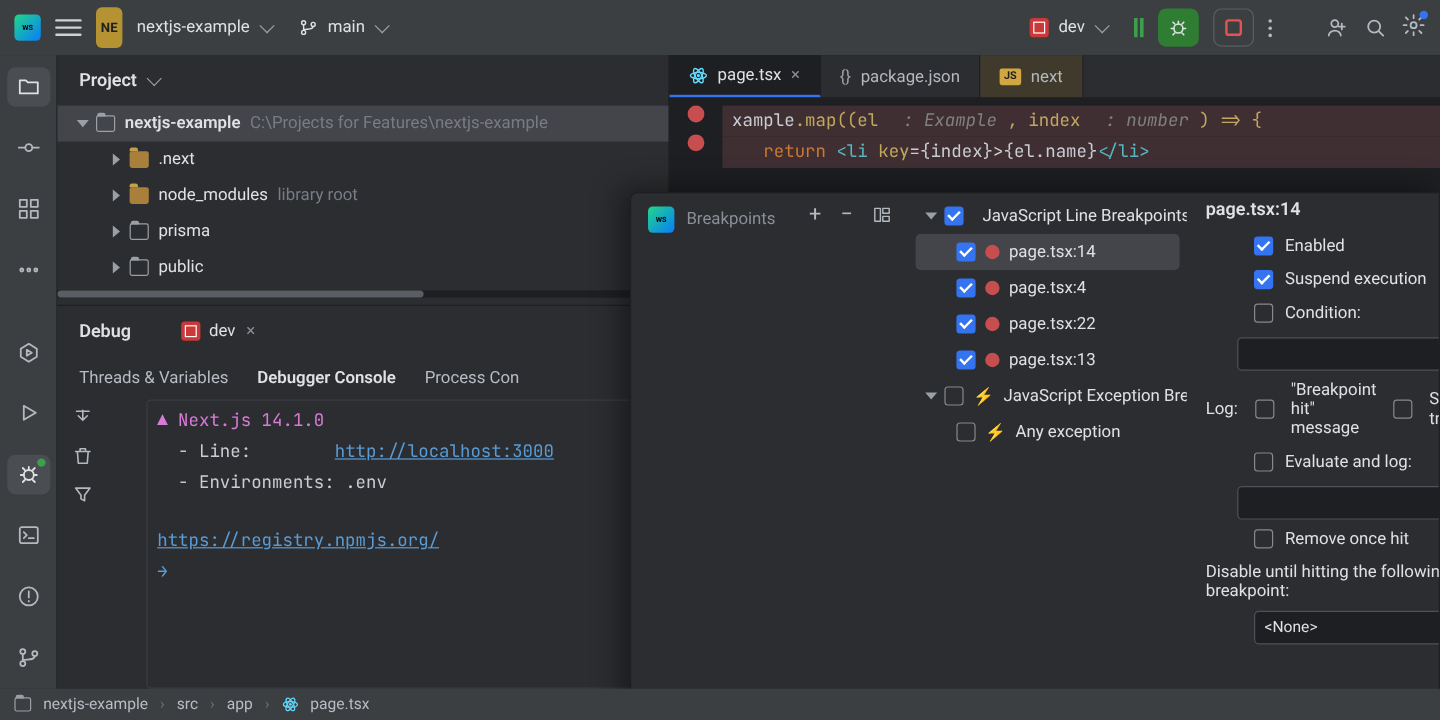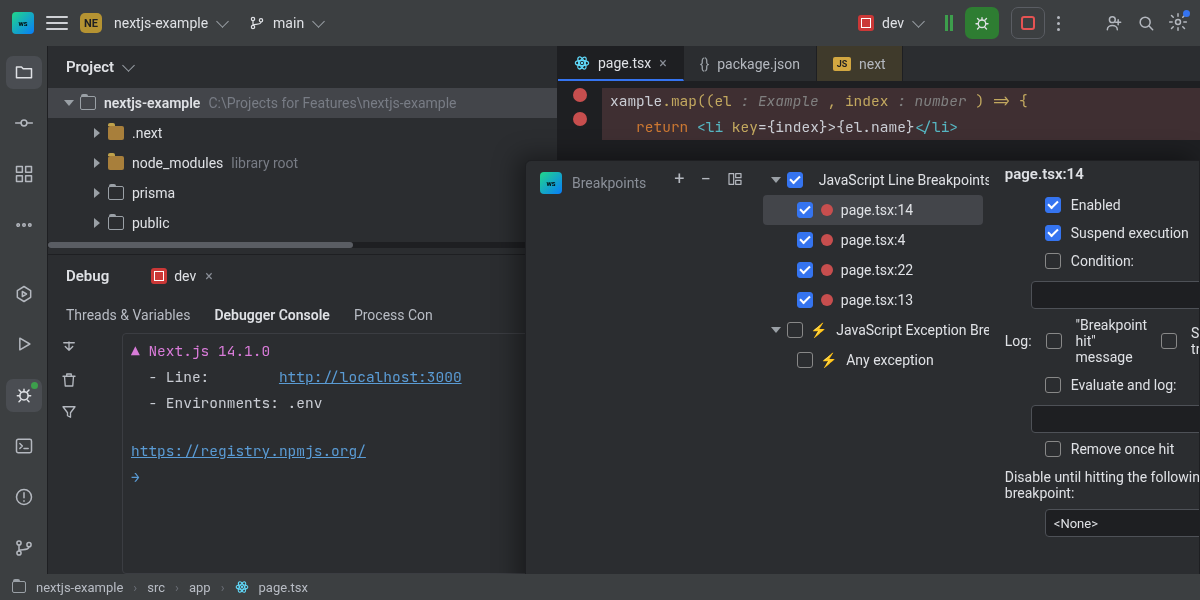--- a/index.html
+++ b/index.html
@@ -24,21 +24,21 @@
   .ws-badge {
     width: 22px; height: 22px;
     background: linear-gradient(135deg,#21d789 0%,#087cfa 100%);
     border-radius: 4px;
     display:flex;align-items:center;justify-content:center;
     font-size: 6px; font-weight: 700; color:#000;
   }
   .hamburger { width:22px; display:flex; flex-direction:column; gap:4px; cursor:pointer;}
   .hamburger span{height:2px;background:#cfd1d5;border-radius:1px;}
   .proj-badge{
-    width:22px;height:20px;border-radius:5px;
+    width:22px;height:34px;border-radius:5px;
     background:#b59332;color:#1e1f22;font-size:11px;font-weight:700;
     display:flex;align-items:center;justify-content:center;
   }
   .top-pill{display:flex;align-items:center;gap:8px;color:#dfe1e5;cursor:pointer;}
   .chev{width:9px;height:9px;border-right:1.7px solid #9aa0a6;border-bottom:1.7px solid #9aa0a6;transform:rotate(45deg);margin-top:-4px;margin-left:2px;}
   .spacer{flex:1;}
   .run-cfg{display:flex;align-items:center;gap:8px;cursor:pointer;}
   .npm-ico{width:16px;height:16px;background:#cb3837;border-radius:3px;display:flex;align-items:center;justify-content:center;}
   .npm-ico::after{content:"";width:8px;height:8px;border:1.5px solid #fff;}
   .top-btn{
@@ -145,21 +145,21 @@
   }
   .bp-dot{width:14px;height:14px;border-radius:50%;background:#c74e4e;}
   .ed-code{
     position:absolute;left:44px;right:0;top:36px;
     font-family:"JetBrains Mono",Consolas,monospace;font-size:14.5px;
     padding:6px 0;line-height:26px;
   }
   .code-ln{padding:0 8px;}
   .code-ln.hl1{background:#3f2f32;}
   .code-ln.hl2{background:#3f2f32;}
-  .k-m{color:#c9ccd3;}.k-y{color:#c2a85f;}.k-c{color:#56b6c2;}.k-o{color:#cc7832;}.k-g{color:#808080;font-style:italic;}
+  .k-m{color:#c9ccd3;}.k-y{color:#c2a85f;}.k-c{color:#56b6c2;}.k-o{color:#cc7832;}.k-g{color:#808080;font-style:italic;margin-left:12px;}
 
   
   .popup{
     position:absolute;left:525px;top:160px;right:0;bottom:0;
     background:#2b2d30;border:1px solid #1e1f22;border-radius:6px 0 0 0;
     box-shadow:-8px -4px 24px rgba(0,0,0,.4);
     display:flex;flex-direction:row;overflow:hidden;
   }
   .pop-title{height:44px;display:flex;align-items:center;padding:0 14px;gap:10px;color:#8a8f98;}
   .pop-tools{height:36px;display:flex;align-items:center;padding:0 14px;gap:16px;color:#b4b8bf;}

